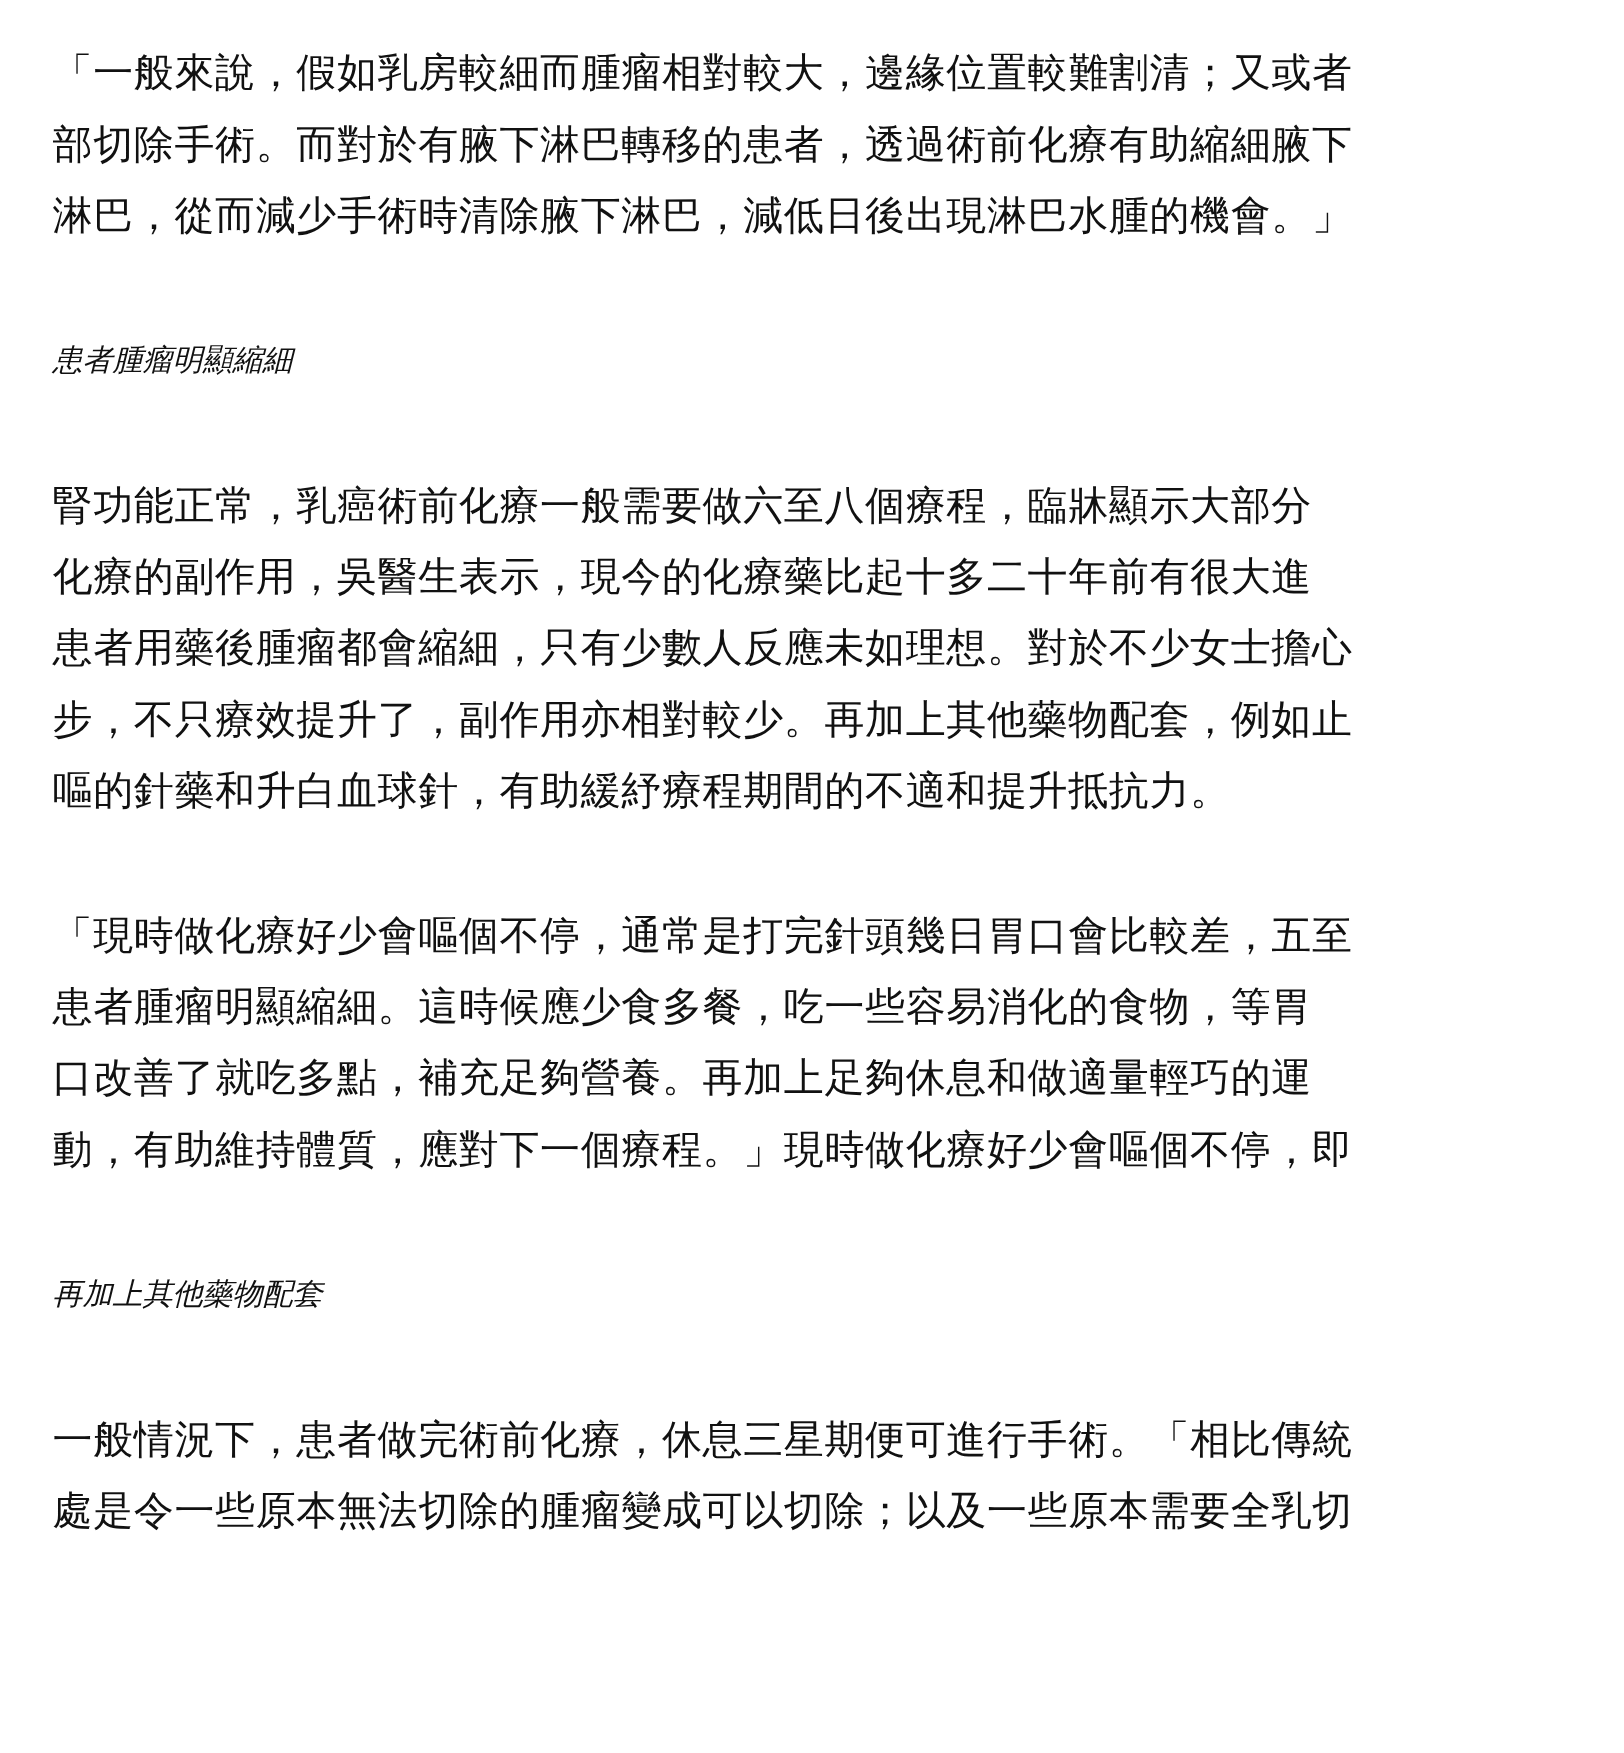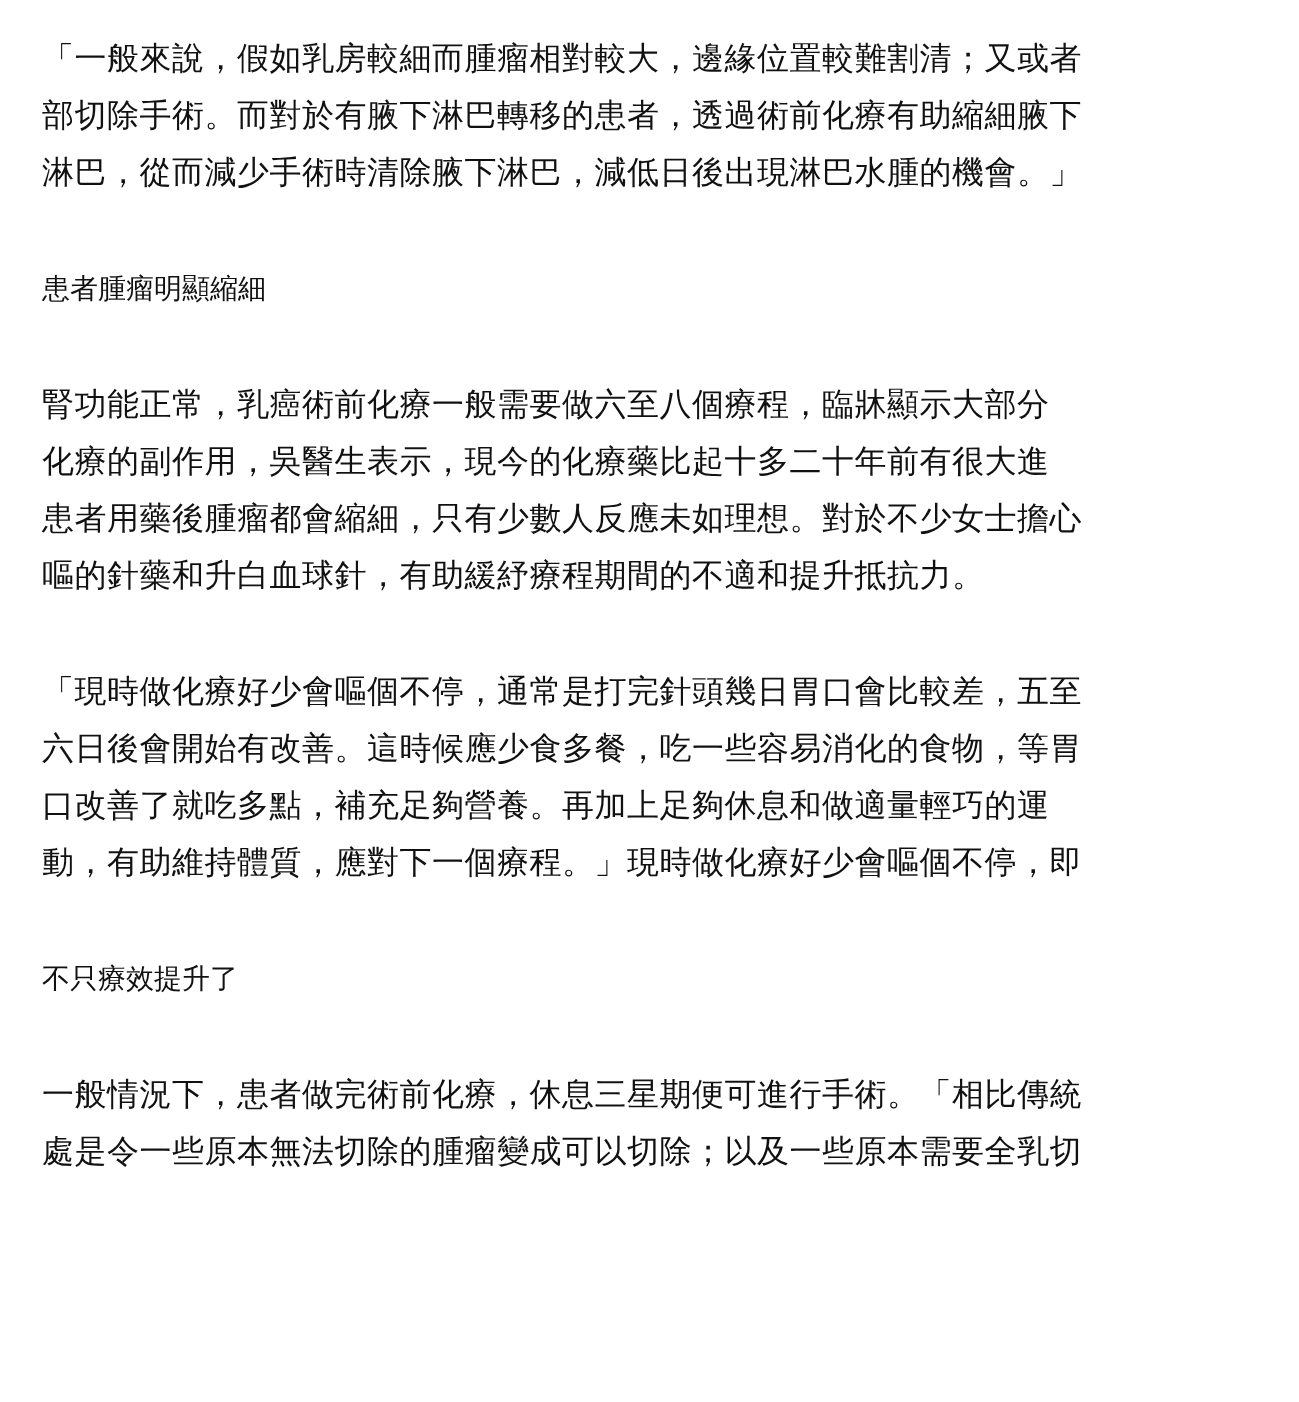--- a/index.html
+++ b/index.html
@@ -27,55 +27,57 @@
   .line {
     display: block;
     font-size: 32px;
     line-height: 57px;
     height: 57px;
     white-space: nowrap;
     letter-spacing: 0.5px;
   }
   .heading {
     margin: 0 0 59px 0;
-    font-size: 28px;
+    font-size: 24px;
     line-height: 57px;
     height: 57px;
     font-weight: normal;
     white-space: nowrap;
+    font-style: italic;
   }
 </style>
 </head>
 <body>
 
 <div class="article">
 
   <p class="para">
     <span class="line">「一般來說，假如乳房較細而腫瘤相對較大，邊緣位置較難割清；又或者</span>
     <span class="line">部切除手術。而對於有腋下淋巴轉移的患者，透過術前化療有助縮細腋下</span>
     <span class="line">淋巴，從而減少手術時清除腋下淋巴，減低日後出現淋巴水腫的機會。」</span>
   </p>
 
   <h2 class="heading">患者腫瘤明顯縮細</h2>
 
   <p class="para">
     <span class="line">腎功能正常，乳癌術前化療一般需要做六至八個療程，臨牀顯示大部分</span>
     <span class="line">化療的副作用，吳醫生表示，現今的化療藥比起十多二十年前有很大進</span>
     <span class="line">患者用藥後腫瘤都會縮細，只有少數人反應未如理想。對於不少女士擔心</span>
+    <span class="line">步，不只療效提升了，副作用亦相對較少。再加上其他藥物配套，例如止</span>
     <span class="line">嘔的針藥和升白血球針，有助緩紓療程期間的不適和提升抵抗力。</span>
   </p>
 
   <p class="para">
     <span class="line">「現時做化療好少會嘔個不停，通常是打完針頭幾日胃口會比較差，五至</span>
-    <span class="line">六日後會開始有改善。這時候應少食多餐，吃一些容易消化的食物，等胃</span>
+    <span class="line">患者腫瘤明顯縮細。這時候應少食多餐，吃一些容易消化的食物，等胃</span>
     <span class="line">口改善了就吃多點，補充足夠營養。再加上足夠休息和做適量輕巧的運</span>
     <span class="line">動，有助維持體質，應對下一個療程。」現時做化療好少會嘔個不停，即</span>
   </p>
 
-  <h2 class="heading">不只療效提升了</h2>
+  <h2 class="heading">再加上其他藥物配套</h2>
 
   <p class="para">
     <span class="line">一般情況下，患者做完術前化療，休息三星期便可進行手術。「相比傳統</span>
     <span class="line">處是令一些原本無法切除的腫瘤變成可以切除；以及一些原本需要全乳切</span>
 
   </p>
 
 </div>
 
 </body></html>

